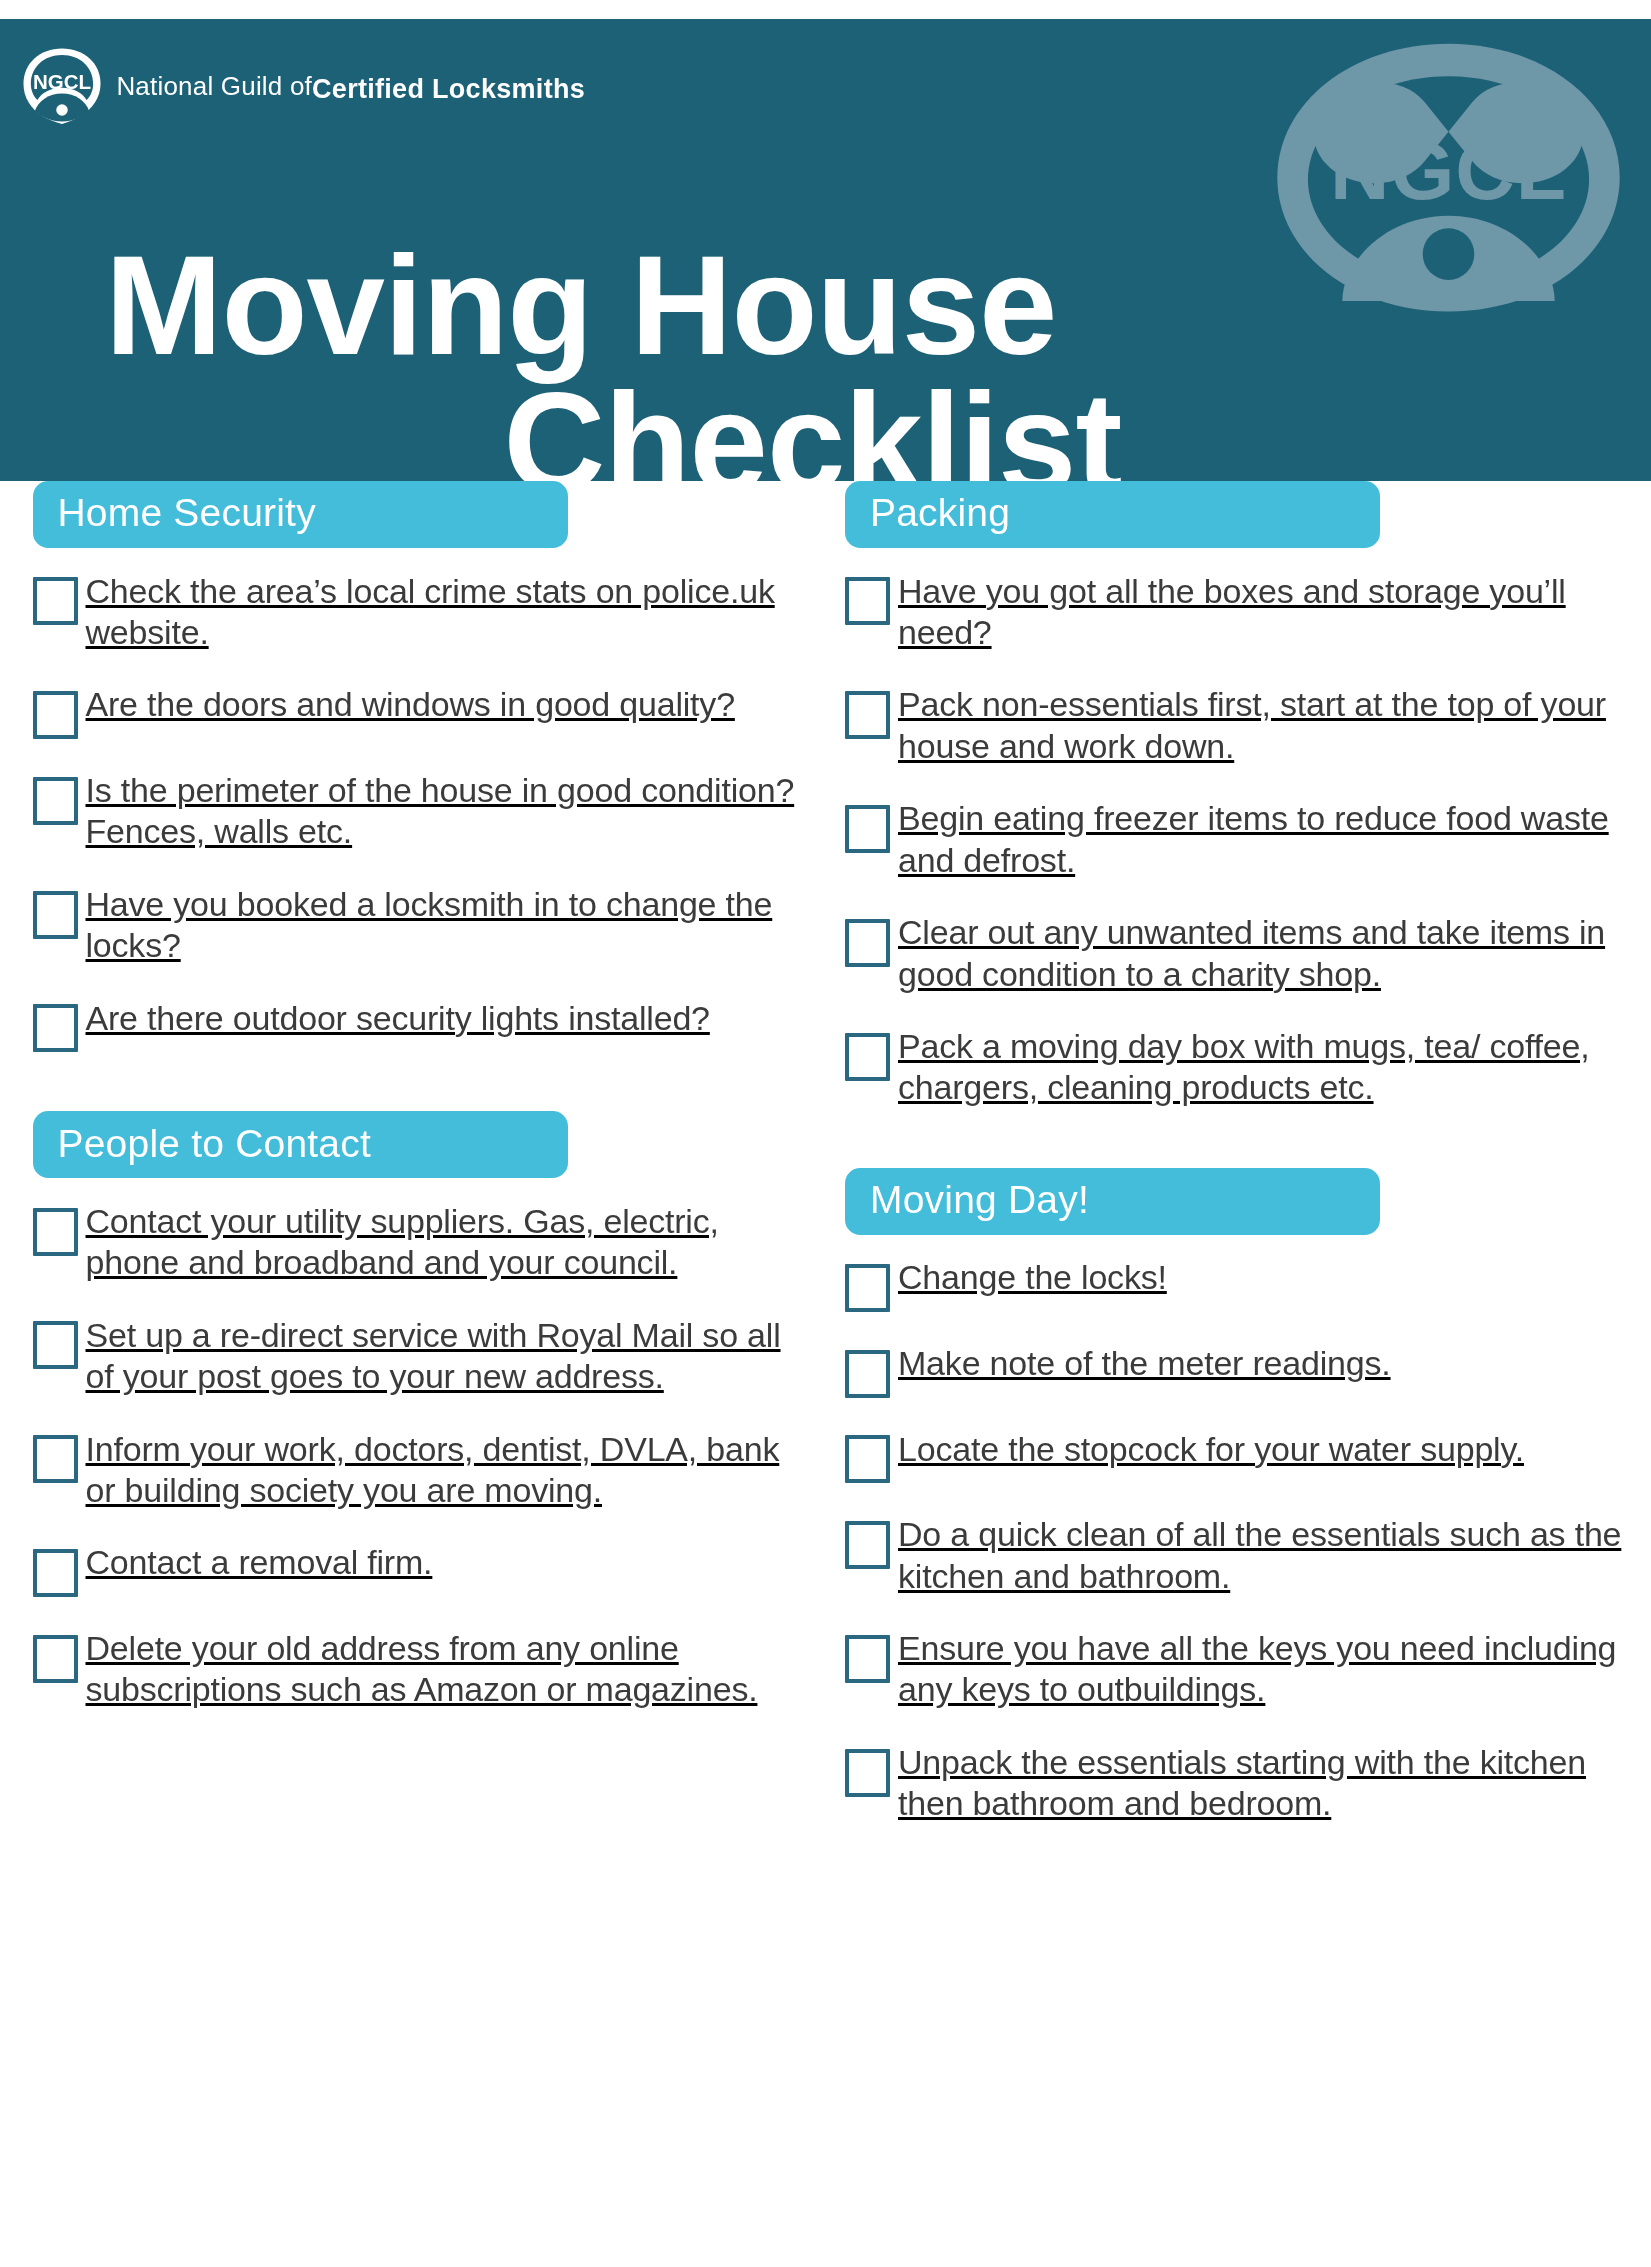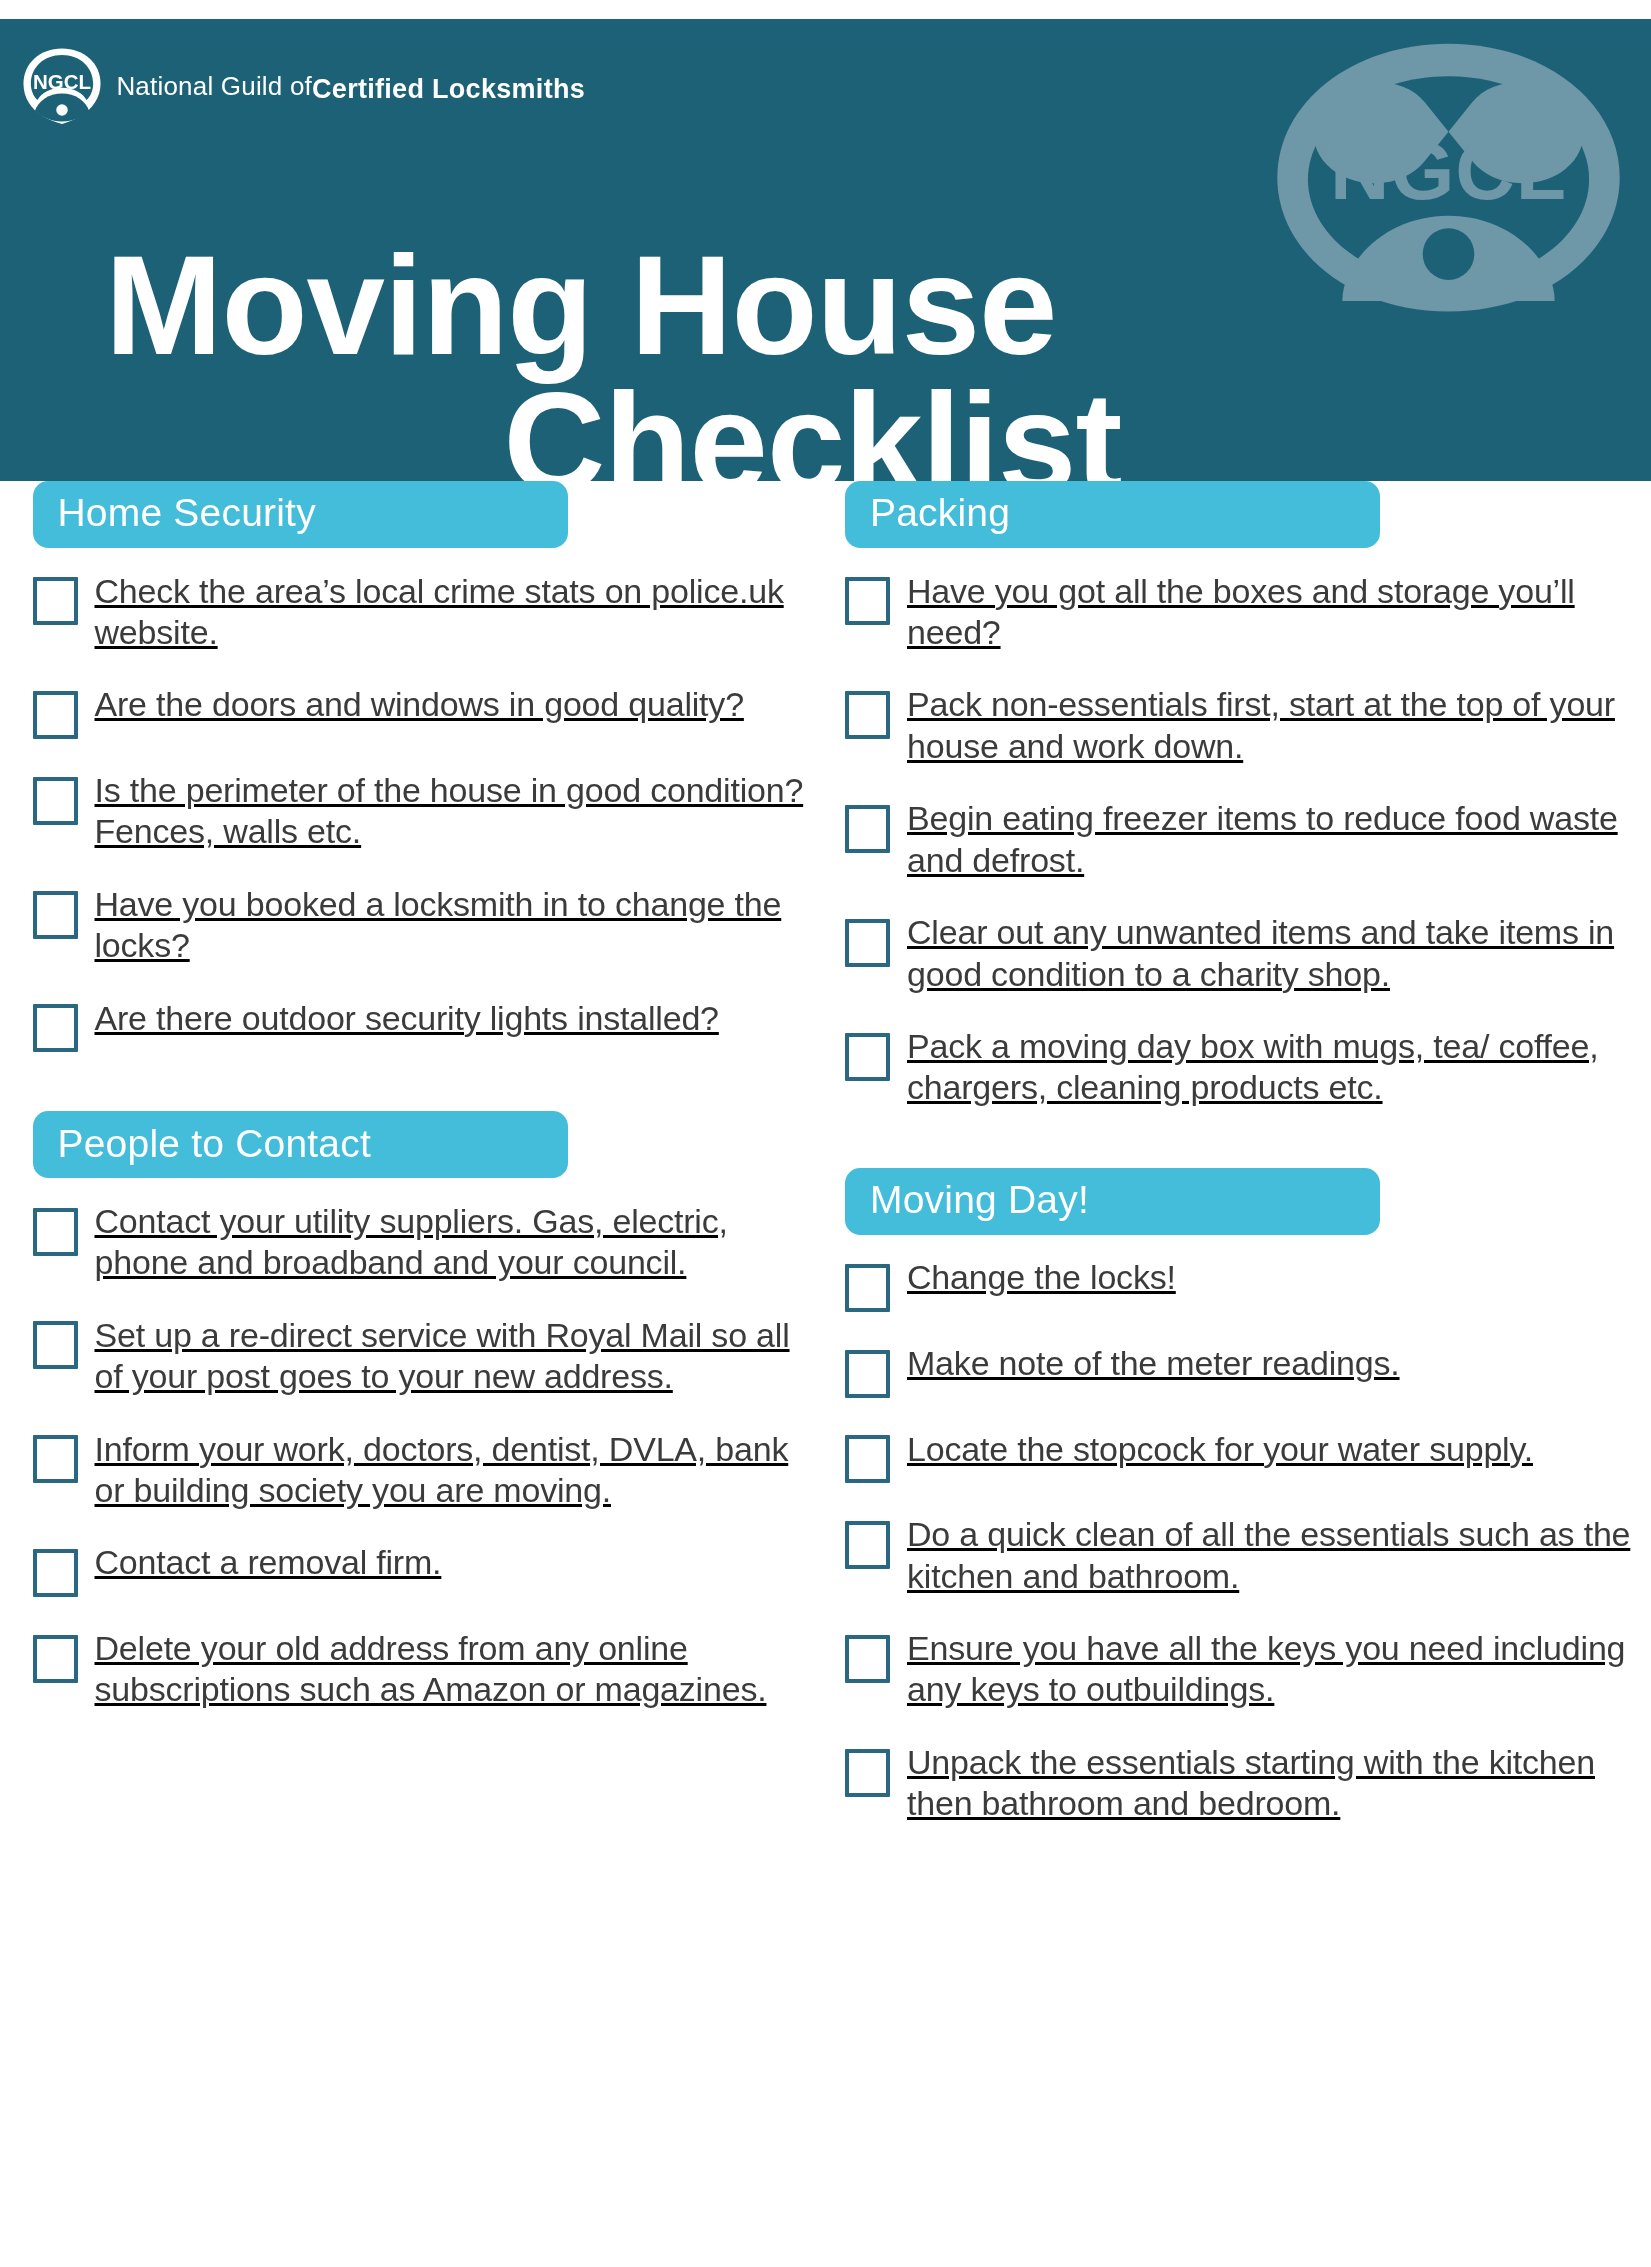--- a/index.html
+++ b/index.html
@@ -123,21 +123,21 @@
     line-height: 1.0;
     min-width: 535px;
     box-sizing: border-box;
   }
 
   .items { margin-top: 21px; }
 
   .item {
     display: flex;
     align-items: flex-start;
-    gap: 17px;
+    gap: 8px;
     margin-bottom: 29px;
   }
   .item:last-child { margin-bottom: 0; }
 
   .checkbox {
     flex: 0 0 auto;
     width: 45px;
     height: 48px;
     border: 4.8px solid #2A6882;
     background: #ffffff;

